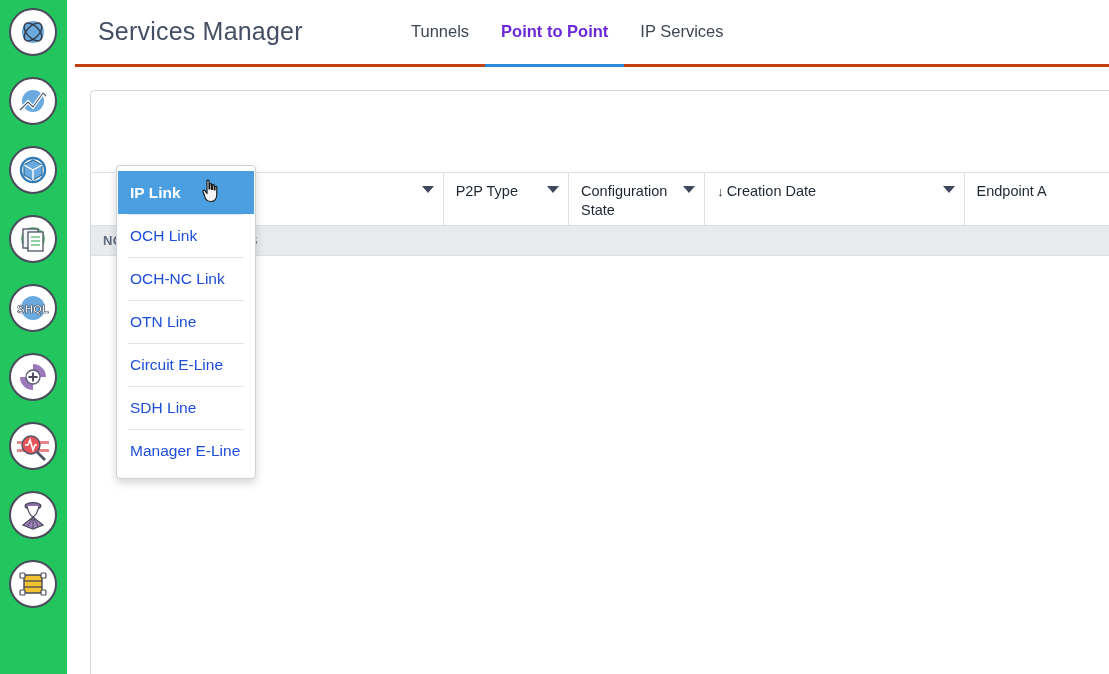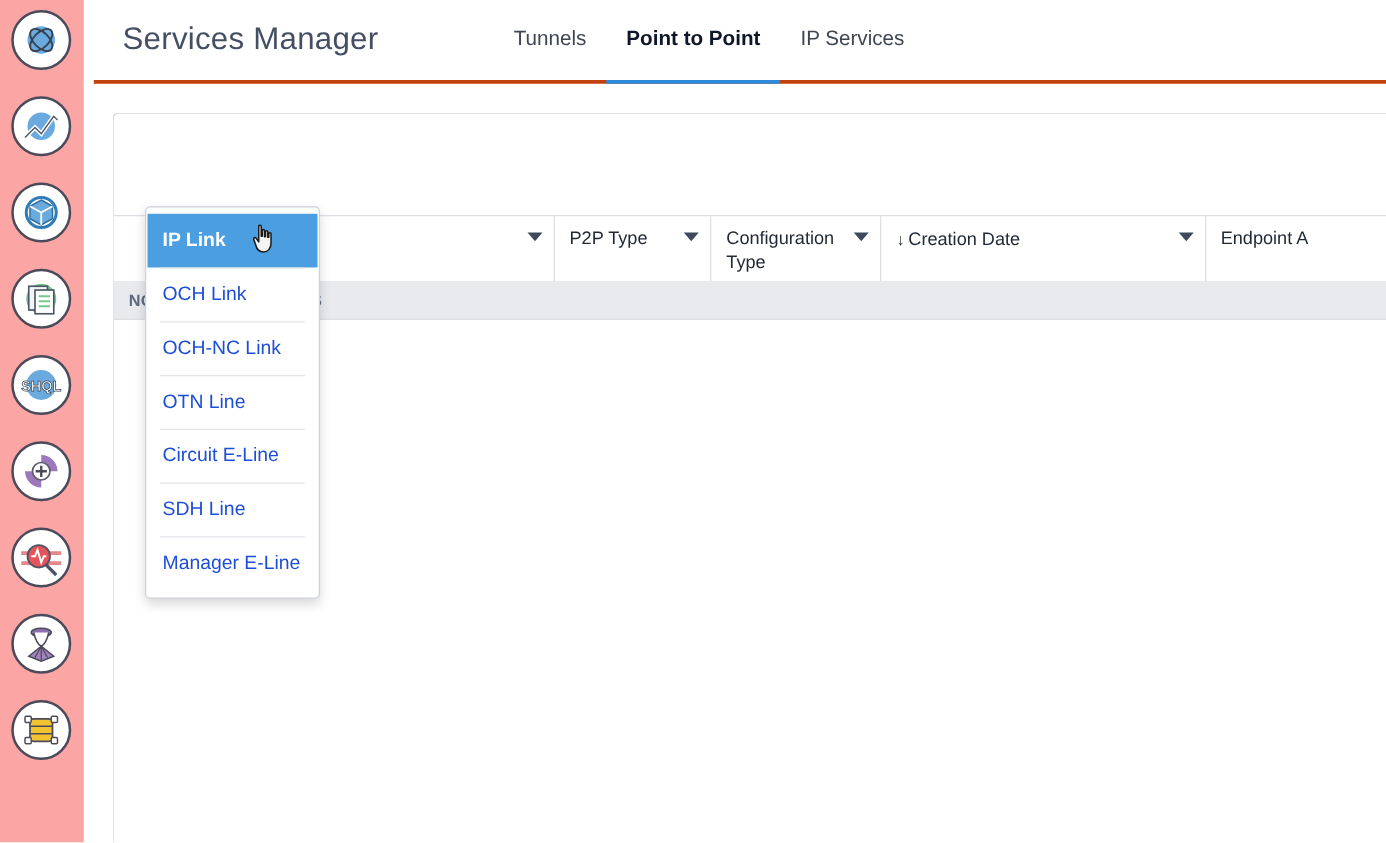--- a/index.html
+++ b/index.html
@@ -8,21 +8,21 @@
     font-family: "Liberation Sans", sans-serif;
     background: #ffffff;
     overflow: hidden;
   }
   #root { position: relative; width: 1109px; height: 674px; }
 
   
   #sidebar {
     position: absolute; left: 0; top: 0;
     width: 67px; height: 674px;
-    background: #fca5a5;
+    background: #22c55e;
   }
   .side-icon {
     position: absolute; left: 9px;
     width: 48px; height: 48px;
     border-radius: 50%;
     background: #ffffff;
     border: 2px solid #4a4a5a;
     display: flex; align-items: center; justify-content: center;
     cursor: pointer;
   }
@@ -48,21 +48,21 @@
   }
   .tab {
     position: relative;
     height: 67px;
     padding: 22px 16px 0 16px;
     font-size: 16.5px;
     color: #3f4652;
     cursor: pointer;
     white-space: nowrap;
   }
-  .tab.active { color: #0f172a; font-weight: bold; }
+  .tab.active { color: #6d28d9; font-weight: bold; }
   .tab.active::after {
     content: ""; position: absolute;
     left: 0; right: 0; bottom: 0; height: 3px;
     background: #2b8ad9;
   }
 
   
   #panel {
     position: absolute; left: 90px; top: 90px;
     width: 1030px; height: 584px;
@@ -317,21 +317,21 @@
       <div id="thead">
         <div class="th" id="col0">
           <span></span>
           <span class="caret"></span>
         </div>
         <div class="th" id="col1">
           <span>P2P Type</span>
           <span class="caret"></span>
         </div>
         <div class="th" id="col2">
-          <span>Configuration Type</span>
+          <span>Configuration State</span>
           <span class="caret"></span>
         </div>
         <div class="th" id="col3">
           <span class="sortarrow">↓</span><span>Creation Date</span>
           <span class="caret"></span>
         </div>
         <div class="th" id="col4">
           <span>Endpoint A</span>
         </div>
       </div>

